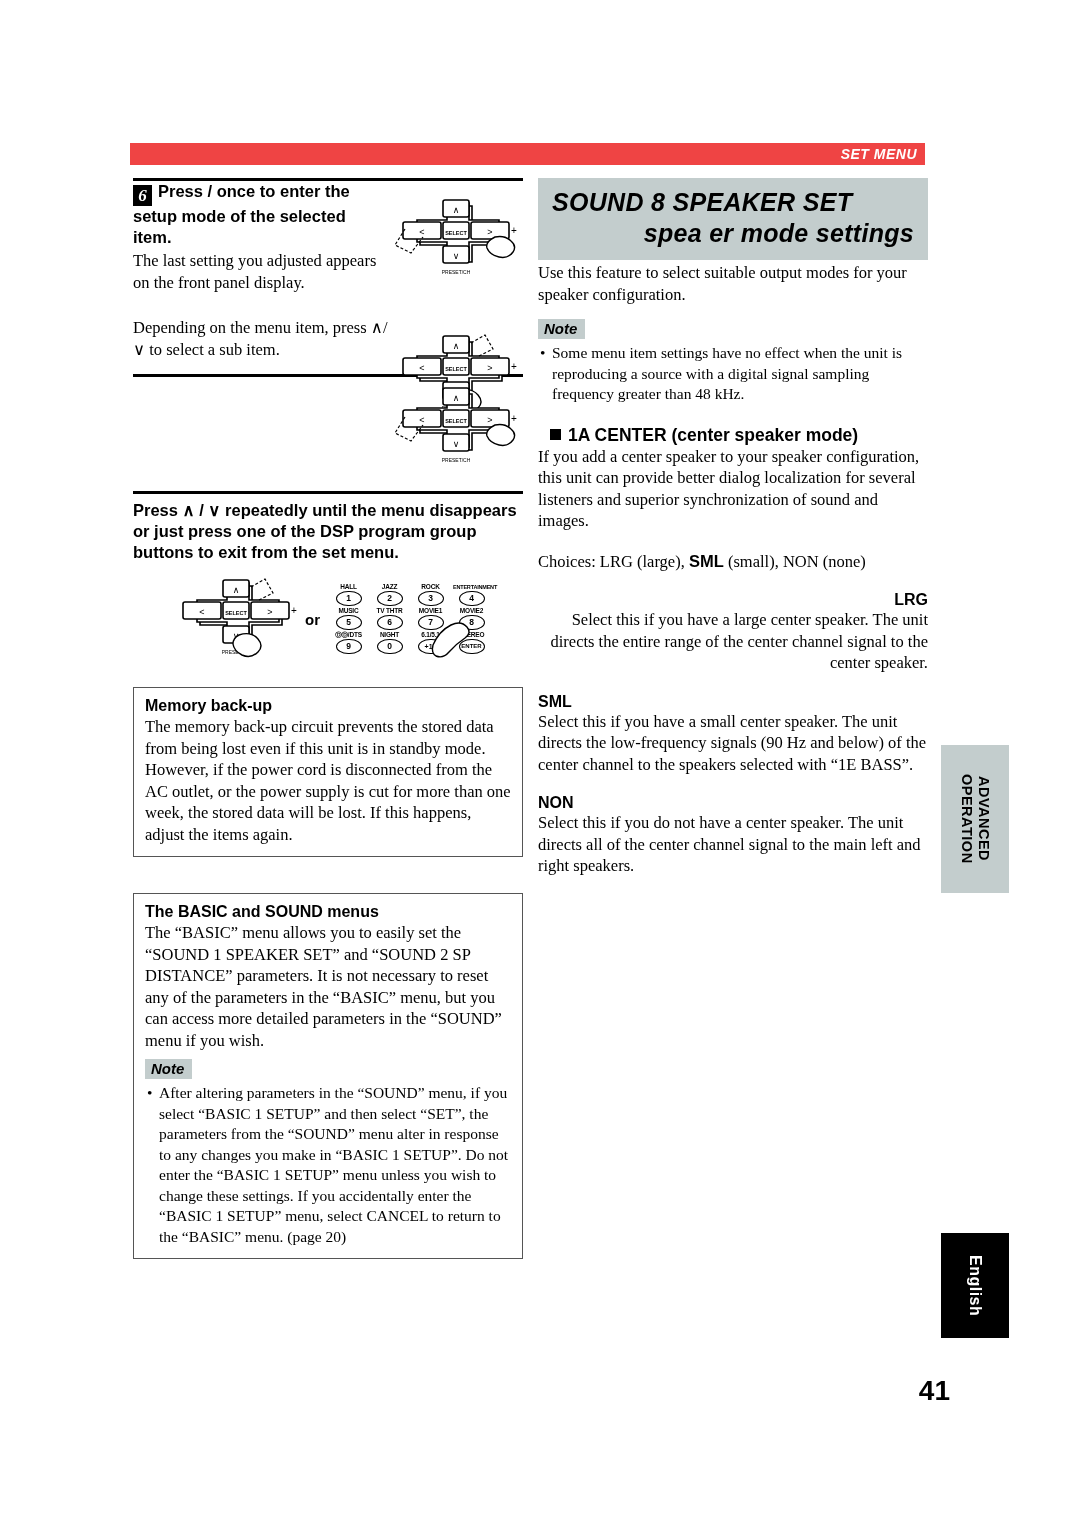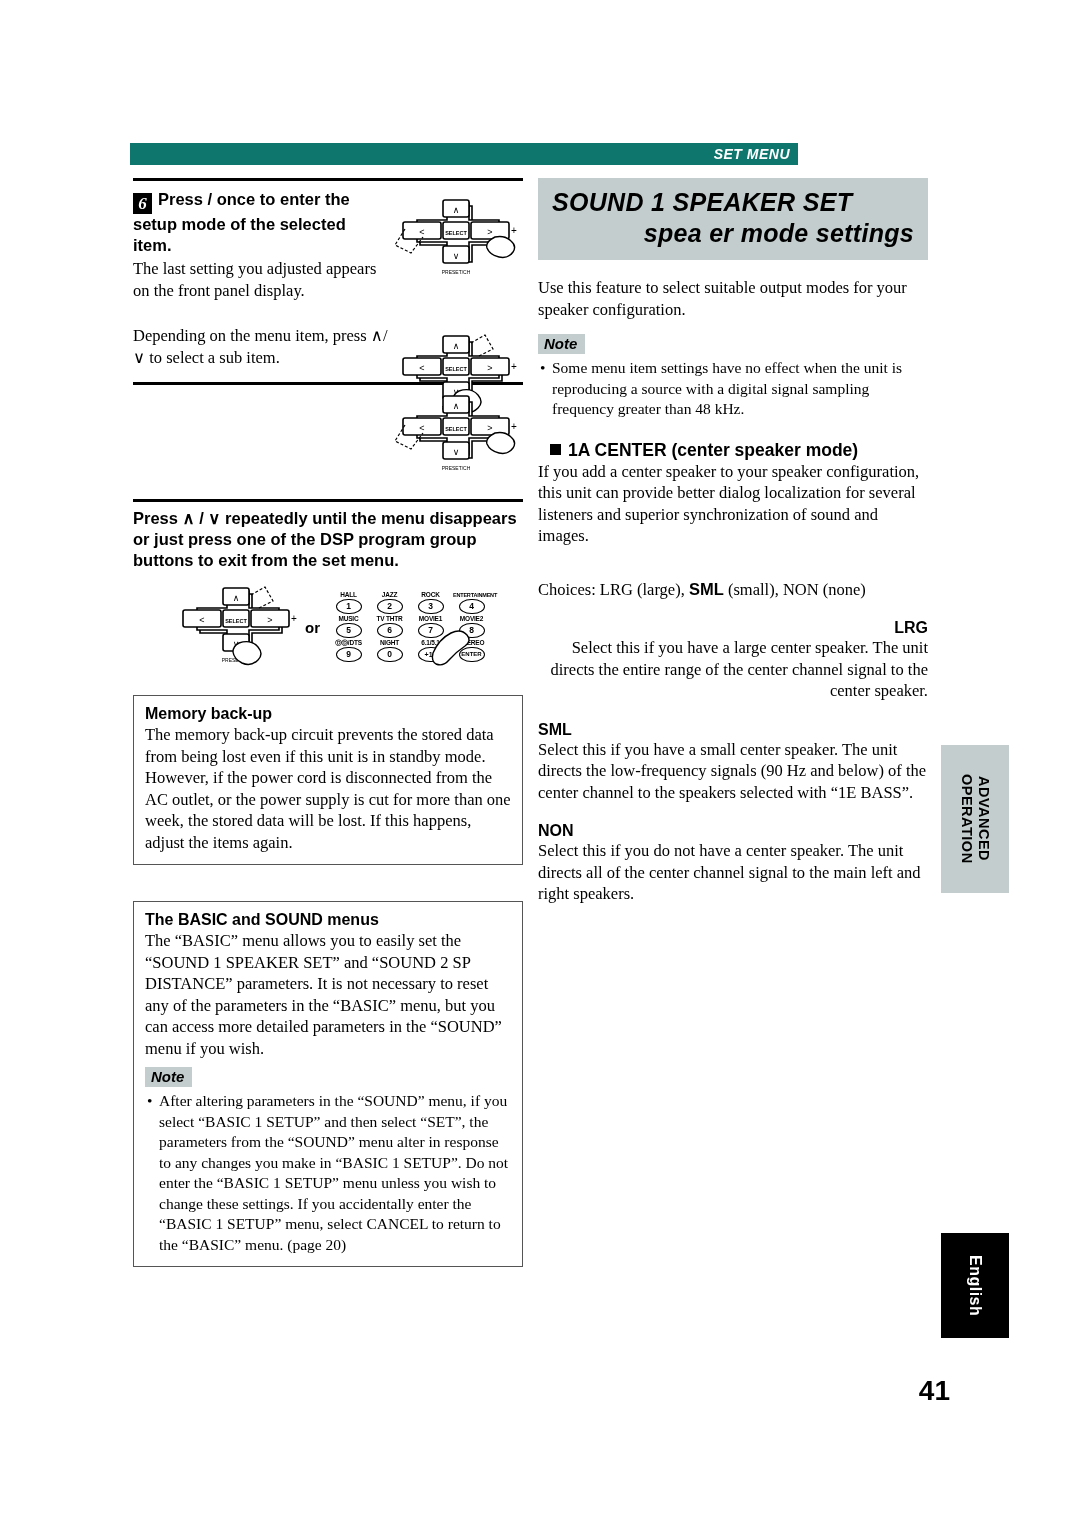--- a/index.html
+++ b/index.html
@@ -12,22 +12,22 @@
     position: relative;
     font-family: "Liberation Serif", serif;
     color: #000;
     overflow: hidden;
   }
 
   
   .topbar {
     position: absolute;
     left: 130px; top: 143px;
-    width: 668px; height: 22px;
-    background: #0f766e;
+    width: 795px; height: 22px;
+    background: #ef4444;
   }
   .topbar .label {
     position: absolute;
     right: 8px; top: 50%;
     transform: translateY(-50%);
     color: #fff;
     font-family: "Liberation Sans", sans-serif;
     font-weight: bold; font-style: italic;
     font-size: 14px;
     letter-spacing: 0.5px;
@@ -264,21 +264,21 @@
 </head>
 <body>
 
 <div class="topbar">
   <span class="label">SET MENU</span>
 </div>
 
 <div class="col-left">
 
   <hr class="hr-thick">
-  <div class="step-block" style="padding-top:8px;">
+  <div class="step-block" style="padding-top:0;">
     <div class="step-head">
       <span class="step-num">6</span><span>Press  /  once to enter the setup mode of the selected item.</span>
     </div>
     <div class="body-text" style="margin-top:2px;">The last setting you adjusted appears on the front panel display.</div>
     <div class="body-text" style="margin-top:24px;">Depending on the menu item, press ∧/∨ to select a sub item.</div>
 
     <div class="pad" style="position:absolute; left:248px; top:12px;">
       <svg width="140" height="95" viewBox="0 0 140 95">
         <g fill="none" stroke="#000" stroke-width="1.6">
 
@@ -478,37 +478,37 @@
     <div class="note-tag">Note</div>
     <ul class="bullets">
       <li>After altering parameters in the “SOUND” menu, if you select “BASIC 1 SETUP” and then select “SET”, the parameters from the “SOUND” menu alter in response to any changes you make in “BASIC 1 SETUP”. Do not enter the “BASIC 1 SETUP” menu unless you wish to change these settings. If you accidentally enter the “BASIC 1 SETUP” menu, select CANCEL to return to the “BASIC” menu. (page 20)</li>
     </ul>
   </div>
 </div>
 
 <div class="col-right">
 
   <div class="banner">
-    <div class="l1">SOUND 1  SPEAKER SET</div>
+    <div class="l1">SOUND 8  SPEAKER SET</div>
     <div class="l2">spea er mode settings</div>
   </div>
 
-  <div class="r-body" style="margin-top:17px;">Use this feature to select suitable output modes for your speaker configuration.</div>
+  <div class="r-body" style="margin-top:2px;">Use this feature to select suitable output modes for your speaker configuration.</div>
 
   <div class="note-tag" style="margin-top:14px;">Note</div>
   <ul class="bullets" style="width:390px;">
     <li>Some menu item settings have no effect when the unit is reproducing a source with a digital signal sampling frequency greater than 48 kHz.</li>
   </ul>
 
   <div class="sec-head" style="margin-top:20px;padding-left:12px;">
     <span class="sq"></span><span>1A CENTER (center speaker mode)</span>
   </div>
   <div class="r-body">If you add a center speaker to your speaker configuration, this unit can provide better dialog localization for several listeners and superior synchronization of sound and images.</div>
 
-  <div class="r-body" style="margin-top:32px;">
+  <div class="r-body" style="margin-top:19px;">
     <span>Choices: LRG (large), </span><span class="b-sans">SML</span><span> (small), NON (none)</span>
   </div>
 
   <div style="margin-top:19px;text-align:right;">
     <div class="sub-head">LRG</div>
     <div class="r-body">Select this if you have a large center speaker. The unit directs the entire range of the center channel signal to the center speaker.</div>
   </div>
 
   <div style="margin-top:19px;">
     <div class="sub-head">SML</div>

